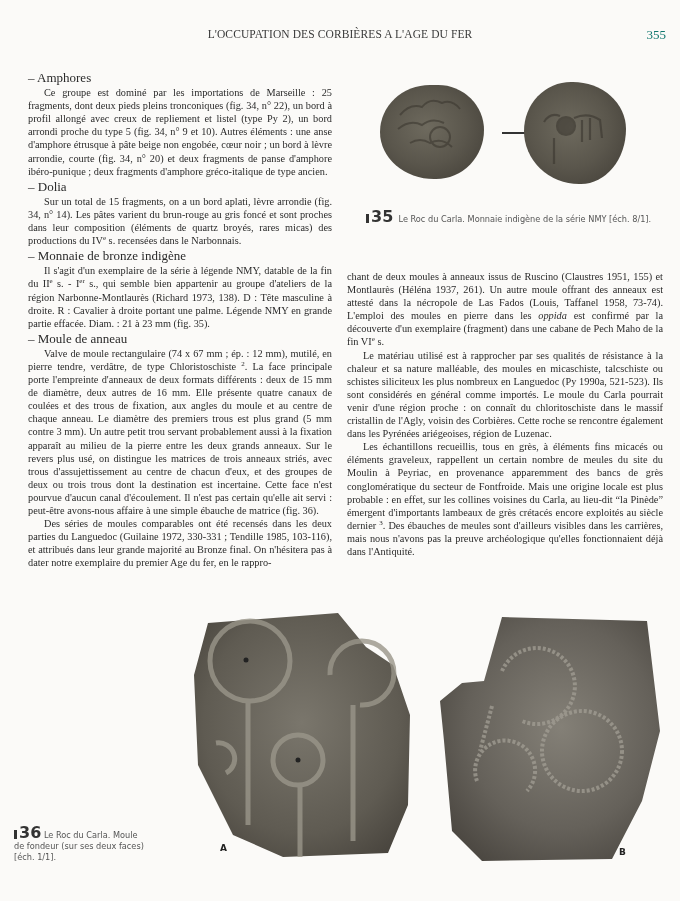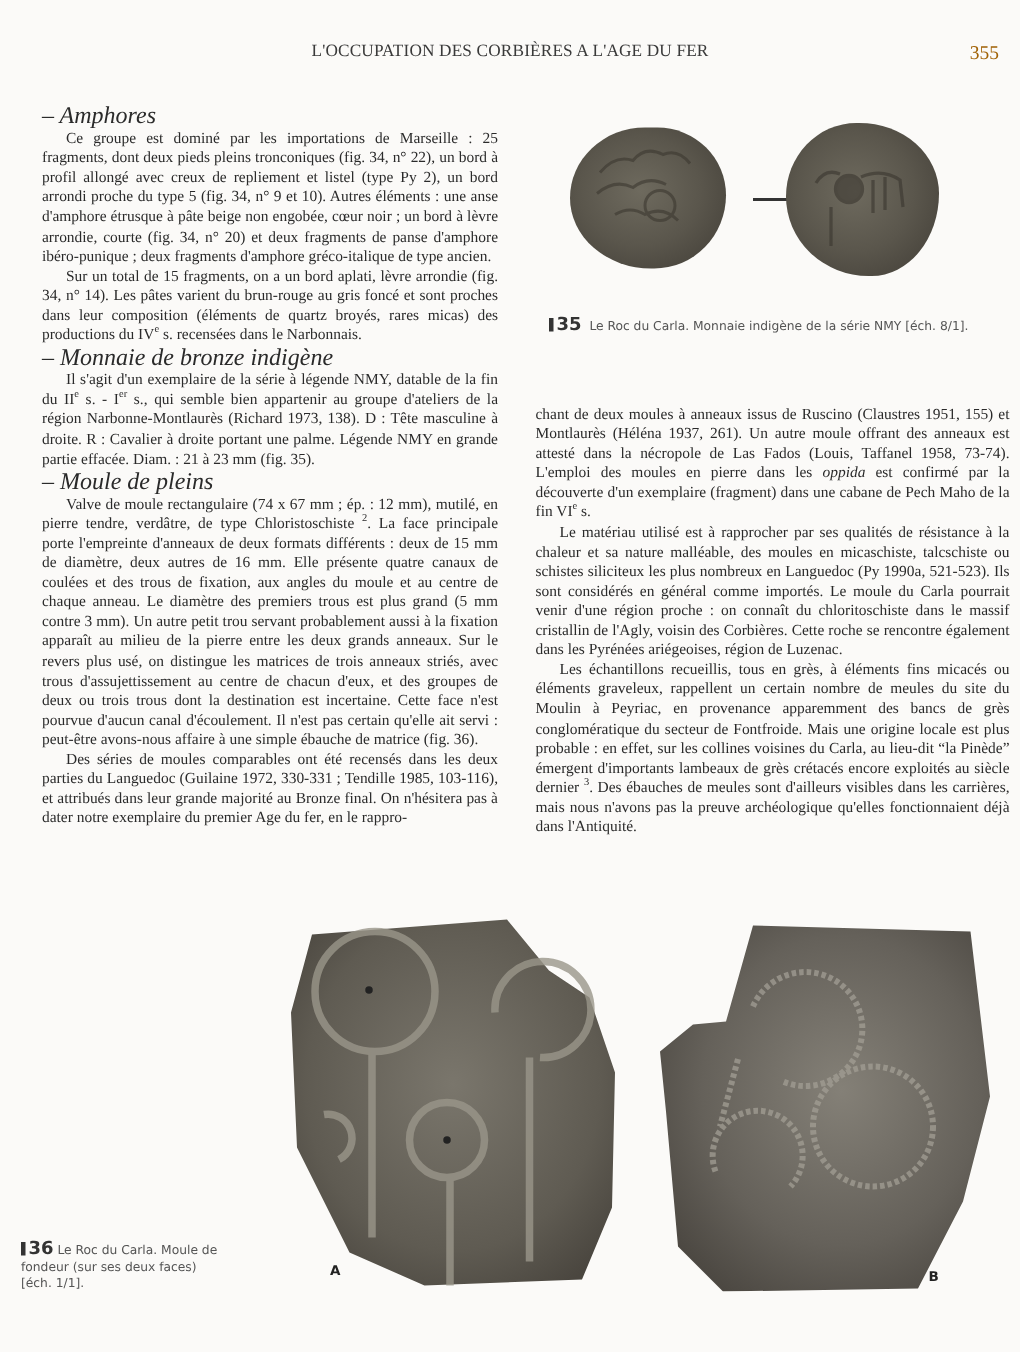--- a/index.html
+++ b/index.html
@@ -8,43 +8,43 @@
     background: #fbfaf8;
     font-family: "Liberation Serif", "DejaVu Serif", serif;
     color: #2a2a2a;
     position: relative;
   }
   .running-head {
     position: absolute; top: 28px; left: 0; width: 680px;
     text-align: center; font-size: 11.5px; letter-spacing: 0.1px; color: #3a3a3a;
   }
   .page-number {
-    position: absolute; top: 27px; right: 14px; font-size: 13px; color: #a16207;
+    position: absolute; top: 27px; right: 14px; font-size: 13px; color: #0f766e;
   }
   .col { position: absolute; font-size: 10.3px; line-height: 13.1px; text-align: justify; }
   .col-left { left: 28px; top: 69px; width: 304px; }
-  .col-right { left: 357px; top: 270px; width: 316px; }
+  .col-right { left: 347px; top: 270px; width: 316px; }
   .col p { margin: 0; text-indent: 16px; hyphens: manual; }
   .col p.noindent { text-indent: 0; }
   .col h4 {
-    margin: 2px 0 2px 0; font-weight: normal; font-style: italic; font-size: 16px;
+    margin: 2px 0 2px 0; font-weight: normal; font-size: 13px;
   }
   sup { font-size: 7px; line-height: 0; }
   i.em { font-style: italic; }
 
   
   .fig35 { position: absolute; left: 360px; top: 75px; width: 300px; height: 150px; }
   .coin { position: absolute; background: radial-gradient(ellipse at 45% 45%, #6e6a5e 0%, #5a564c 50%, #4a463e 80%, #3e3a34 100%); }
   .coin-obverse { left: 20px; top: 10px; width: 104px; height: 94px; border-radius: 48% 44% 46% 52% / 50% 48% 52% 50%; }
   .coin-reverse { left: 164px; top: 7px; width: 102px; height: 102px; border-radius: 46% 52% 44% 54% / 48% 46% 54% 52%; }
   .coin-dash { position: absolute; left: 142px; top: 57px; width: 24px; height: 2px; background: #333; }
   .caption {
     font-family: "DejaVu Sans", "Liberation Sans", sans-serif; font-size: 8.2px; color: #555; line-height: 11px;
   }
-  .caption .num { font-weight: bold; font-size: 12px; color: #333; }
+  .caption .num { font-weight: bold; font-size: 16px; color: #333; }
   .caption .bar { display: inline-block; width: 3px; height: 9px; background: #333; margin-right: 2px; vertical-align: -1px; }
   .caption-35 { position: absolute; left: 366px; top: 211px; width: 300px; }
 
   
   .stone { position: absolute; }
   .stone-a { left: 188px; top: 605px; width: 228px; height: 254px; }
   .stone-b { left: 432px; top: 611px; width: 232px; height: 250px; }
   .caption-36 { position: absolute; left: 14px; top: 827px; width: 136px; }
   .fig-label {
     position: absolute; font-family: "DejaVu Sans", sans-serif; font-weight: bold; font-size: 9px; color: #222;
@@ -55,26 +55,27 @@
 </head>
 <body>
 
 <div class="running-head">L'OCCUPATION DES CORBIÈRES A L'AGE DU FER</div>
 <div class="page-number">355</div>
 
 <div class="col col-left">
   <h4>– Amphores</h4>
   <p>Ce groupe est dominé par les importations de Marseille : 25 fragments, dont deux pieds pleins tronconiques (fig. 34, n° 22), un bord à profil allongé avec creux de repliement et listel (type Py 2), un bord arrondi proche du type 5 (fig. 34, n° 9 et 10). Autres éléments : une anse d'amphore étrusque à pâte beige non engobée, cœur noir ; un bord à lèvre arrondie, courte (fig. 34, n° 20) et deux fragments de panse d'amphore ibéro-punique ; deux fragments d'amphore gréco-italique de type ancien.</p>
 
+  <h4>– Dolia</h4>
   <p><span>Sur un total de 15 fragments, on a un bord aplati, lèvre arrondie (fig. 34, n° 14). Les pâtes varient du brun-rouge au gris foncé et sont proches dans leur composition (éléments de quartz broyés, rares micas) des productions du IV</span><sup>e</sup><span> s. recensées dans le Narbonnais.</span></p>
 
   <h4>– Monnaie de bronze indigène</h4>
   <p><span>Il s'agit d'un exemplaire de la série à légende NMY, datable de la fin du II</span><sup>e</sup><span> s. - I</span><sup>er</sup><span> s., qui semble bien appartenir au groupe d'ateliers de la région Narbonne-Montlaurès (Richard 1973, 138). D : Tête masculine à droite. R : Cavalier à droite portant une palme. Légende NMY en grande partie effacée. Diam. : 21 à 23 mm (fig. 35).</span></p>
 
-  <h4>– Moule de pleins</h4>
+  <h4>– Moule de anneau</h4>
   <p><span>Valve de moule rectangulaire (74 x 67 mm ; ép. : 12 mm), mutilé, en pierre tendre, verdâtre, de type Chloristoschiste </span><sup>2</sup><span>. La face principale porte l'empreinte d'anneaux de deux formats différents : deux de 15 mm de diamètre, deux autres de 16 mm. Elle présente quatre canaux de coulées et des trous de fixation, aux angles du moule et au centre de chaque anneau. Le diamètre des premiers trous est plus grand (5 mm contre 3 mm). Un autre petit trou servant probablement aussi à la fixation apparaît au milieu de la pierre entre les deux grands anneaux. Sur le revers plus usé, on distingue les matrices de trois anneaux striés, avec trous d'assujettissement au centre de chacun d'eux, et des groupes de deux ou trois trous dont la destination est incertaine. Cette face n'est pourvue d'aucun canal d'écoulement. Il n'est pas certain qu'elle ait servi : peut-être avons-nous affaire à une simple ébauche de matrice (fig. 36).</span></p>
   <p>Des séries de moules comparables ont été recensés dans les deux parties du Languedoc (Guilaine 1972, 330-331 ; Tendille 1985, 103-116), et attribués dans leur grande majorité au Bronze final. On n'hésitera pas à dater notre exemplaire du premier Age du fer, en le rappro-</p>
 </div>
 
 <div class="fig35">
   <div class="coin coin-obverse">
     <svg width="104" height="94" viewBox="0 0 104 94" style="position:absolute;left:0;top:0">
       <g fill="none" stroke="#3c3830" stroke-width="2" opacity="0.6">
         <path d="M20 30 q10 -12 22 -8 q8 -10 20 -4 q10 -4 18 6"></path>
         <path d="M18 44 q12 -10 24 -4 q10 -8 22 -2"></path>

